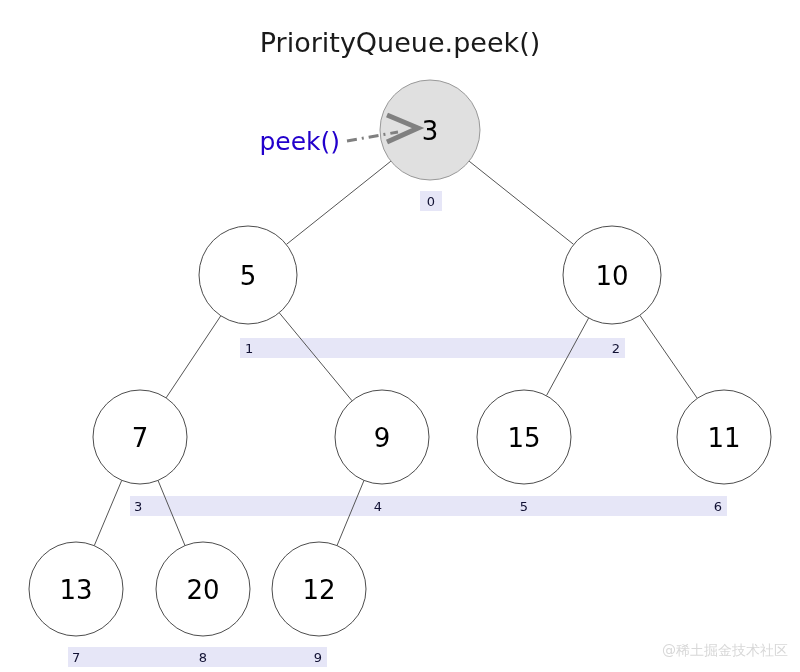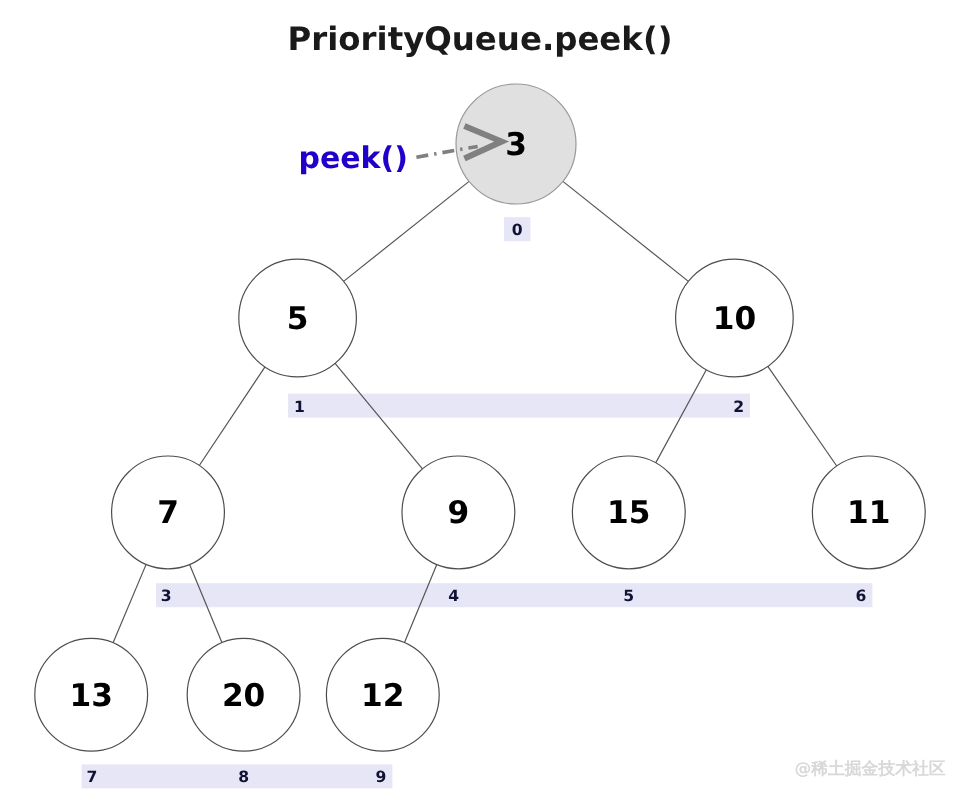--- a/index.html
+++ b/index.html
@@ -12,24 +12,23 @@
     width: 800px;
     height: 672px;
     position: relative;
     overflow: hidden;
     font-family: "DejaVu Sans", "Liberation Sans", sans-serif;
     background: #ffffff;
   }
   #stage {
     position: absolute;
     left: 0;
-    top: 0;
+    top: 10px;
     width: 800px;
     height: 572px;
-    font-weight: bold;
   }
   #diagram-svg {
     position: absolute;
     left: 0;
     top: 0;
     width: 800px;
     height: 672px;
     display: block;
   }
   .title-text {

